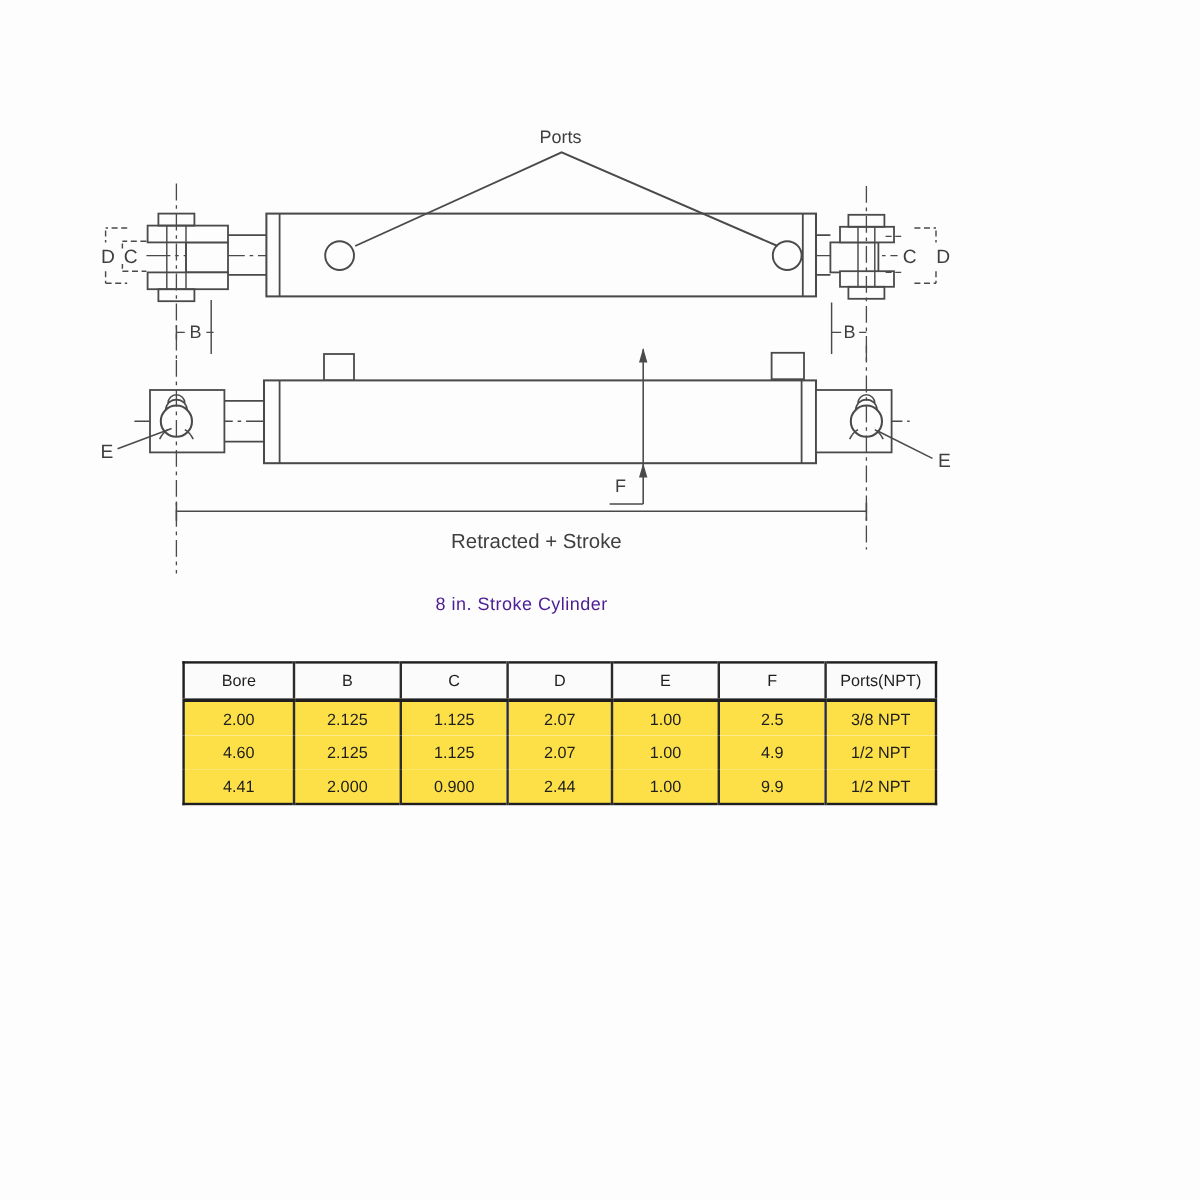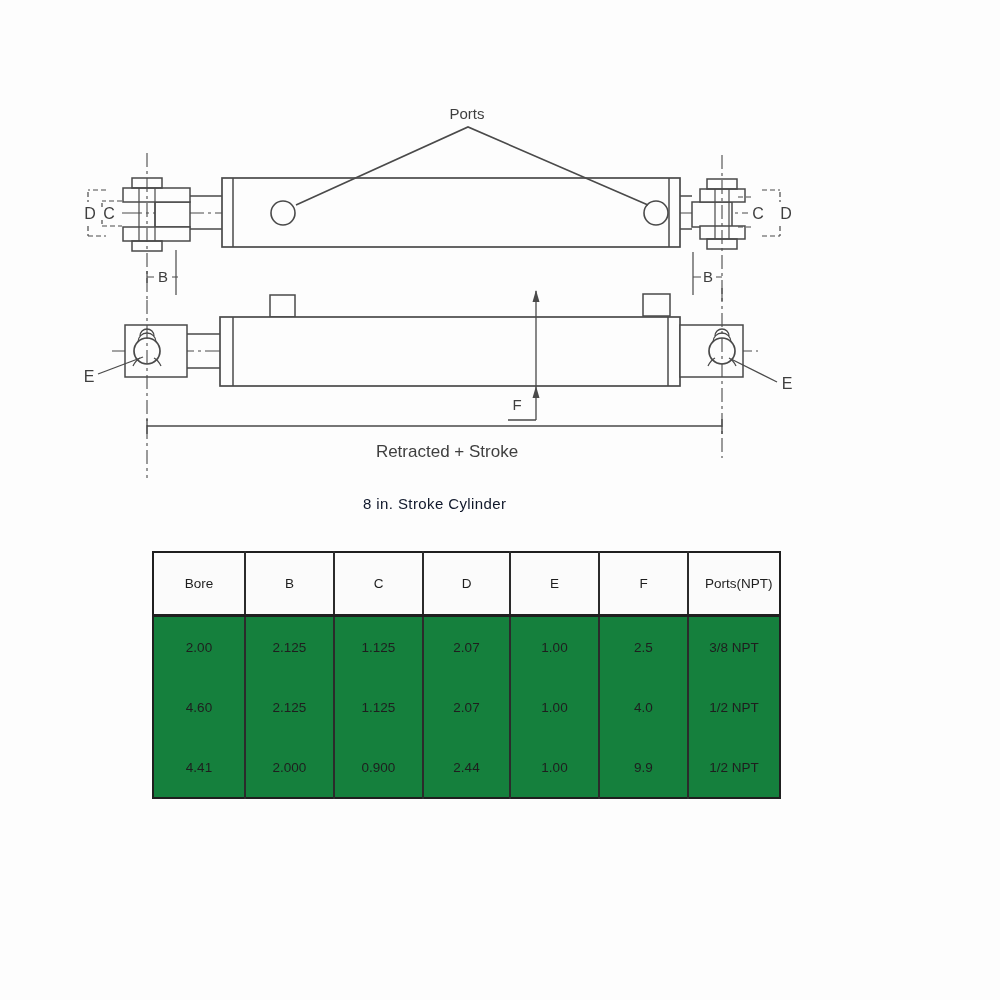--- a/index.html
+++ b/index.html
@@ -5,40 +5,40 @@
   html,body{margin:0;padding:0;}
   body{
     width:1000px;height:1000px;position:relative;
     background:#fdfdfd;
     font-family:"Liberation Sans", sans-serif;
     color:#2b2b2b;
   }
   #drawing{position:absolute;left:0;top:0;}
   #title{
     position:absolute;left:363px;top:495px;
-    font-size:15px;letter-spacing:.4px;color:#0f172a;
+    font-size:15px;letter-spacing:.4px;color:#4c1d95;
   }
   #spec-table{
     position:absolute;left:152px;top:551px;width:627px;
     border-collapse:collapse;table-layout:fixed;
     font-size:13.5px;color:#1e1e1e;
     border:2px solid #1f1f1f;
   }
   #spec-table th,#spec-table td{
     border-left:2px solid #2b2b2b;
-    text-align:center;padding:16px;
+    text-align:center;padding:0;
     font-weight:normal;
     overflow:hidden;white-space:nowrap;margin-left:36px;
   }
   #spec-table th:first-child,#spec-table td:first-child{border-left:none;}
   #spec-table thead th{
     height:29px;background:#fbfbfb;
     border-bottom:3px solid #1f1f1f;
   }
-  #spec-table tbody td{height:28px;background:#15803d;}
+  #spec-table tbody td{height:28px;background:#fde047;}
   svg text{fill:#3f3f3f;}
   .lbl{font-size:16px;}
   .lbl-sm{font-size:15px;}
   .lbl-lg{font-size:17px;}
 </style>
 </head>
 <body>
 
 <svg id="drawing" width="1000" height="490" viewBox="0 0 1000 490" stroke="#4a4a4a" fill="none" stroke-width="1.5">
 
@@ -179,21 +179,21 @@
         <td>1.00</td>
         <td>2.5</td>
         <td>3/8 NPT</td>
       </tr>
       <tr>
         <td>4.60</td>
         <td>2.125</td>
         <td>1.125</td>
         <td>2.07</td>
         <td>1.00</td>
-        <td>4.0</td>
+        <td>4.9</td>
         <td>1/2 NPT</td>
       </tr>
       <tr>
         <td>4.41</td>
         <td>2.000</td>
         <td>0.900</td>
         <td>2.44</td>
         <td>1.00</td>
         <td>9.9</td>
         <td>1/2 NPT</td>

